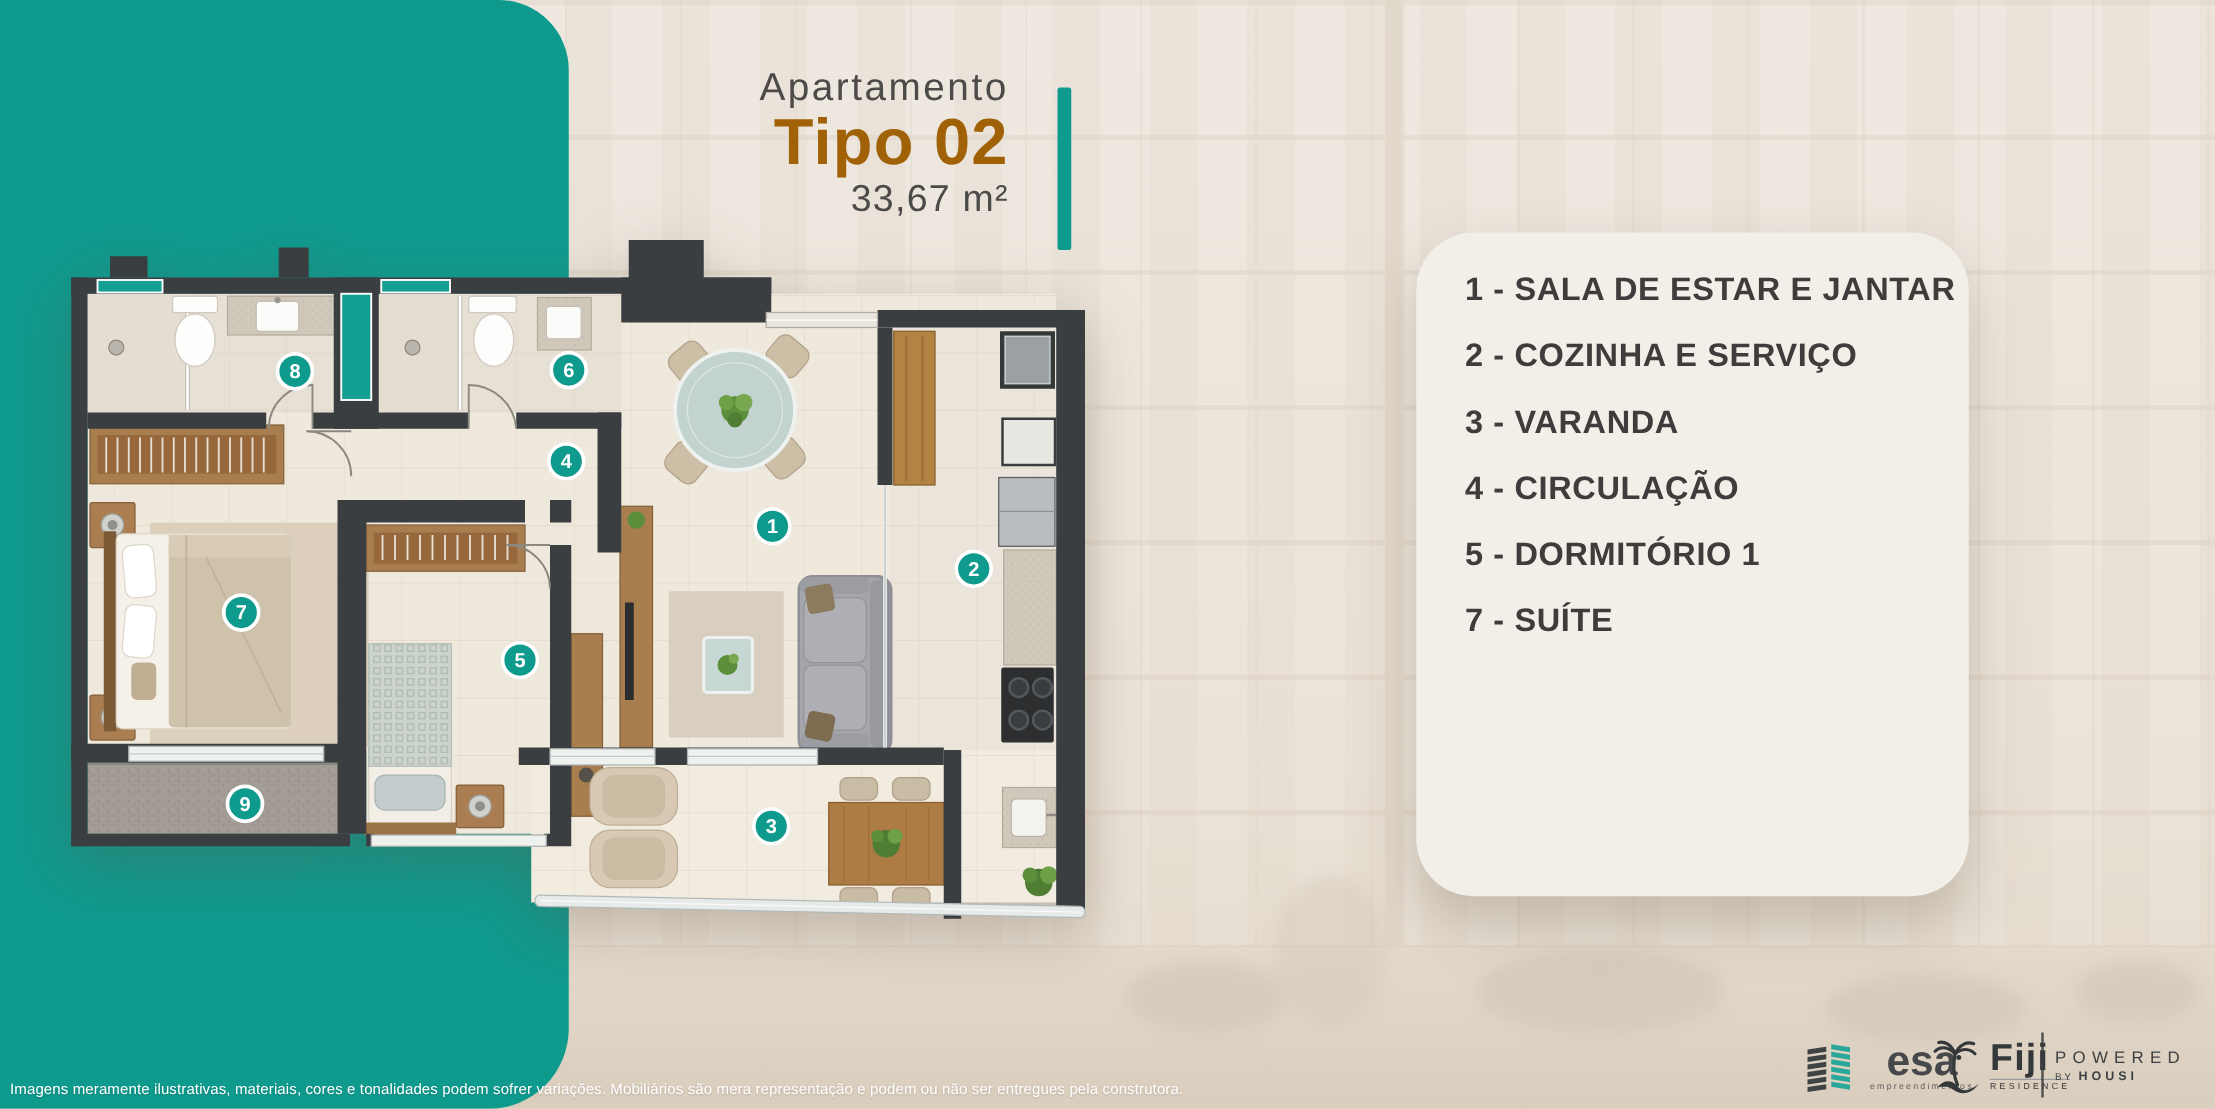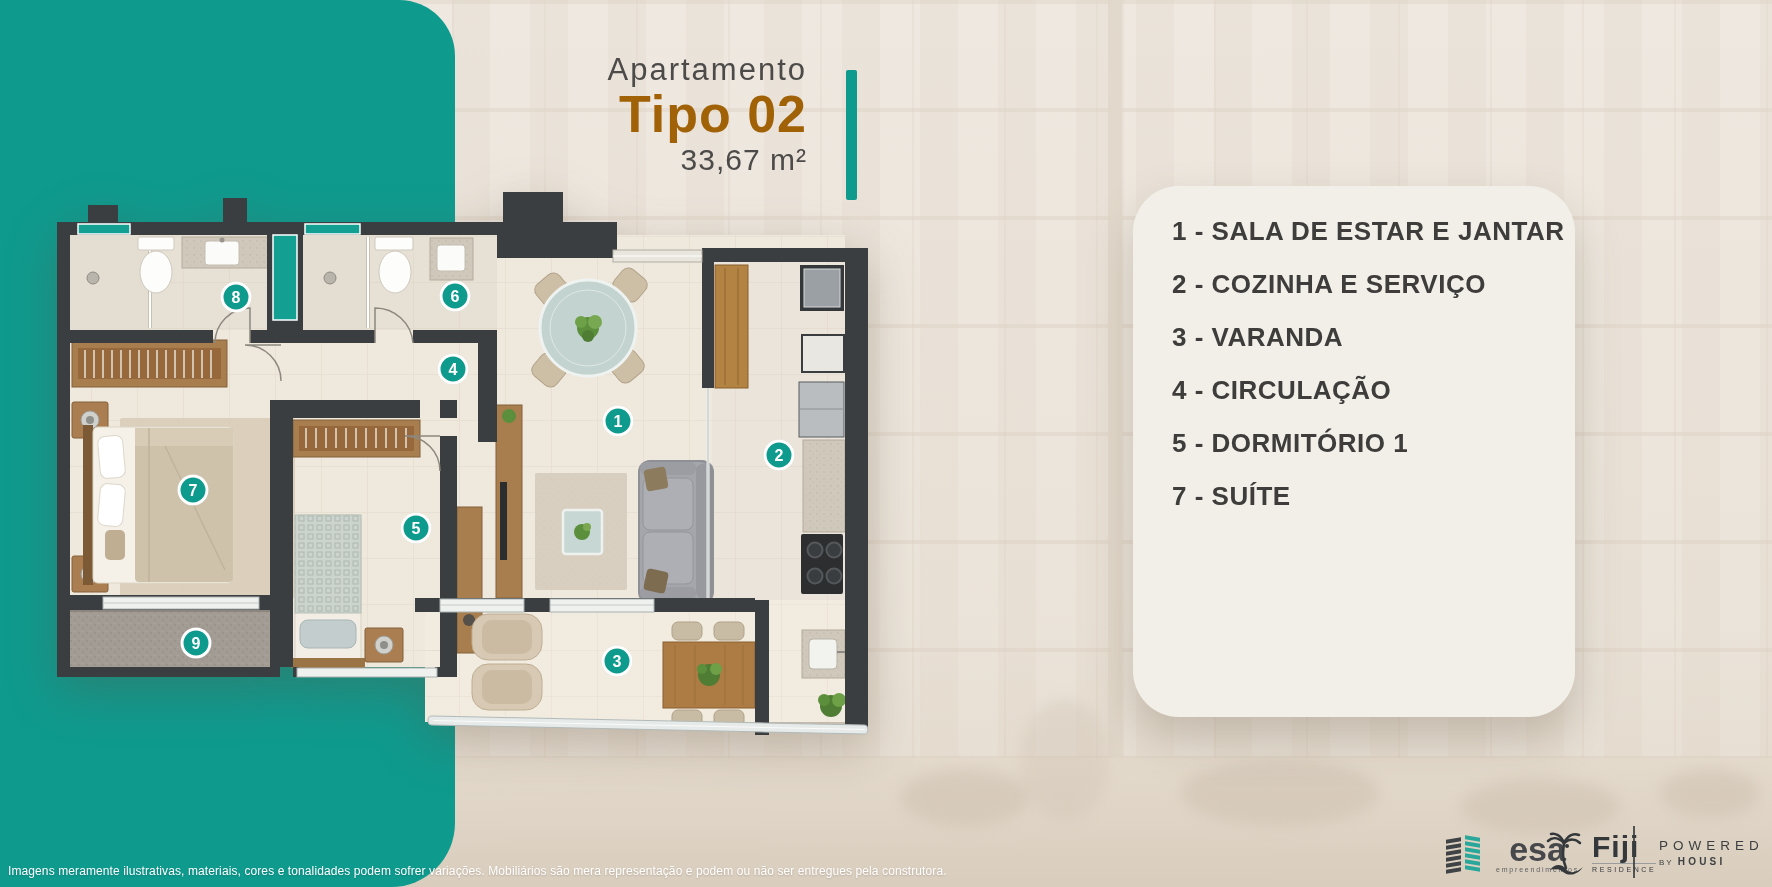--- a/index.html
+++ b/index.html
@@ -54,21 +54,21 @@
   .footer{position:absolute;left:1428px;top:822px;height:60px;z-index:4;color:#3c3f41;}
   .logo-esa{position:absolute;left:16px;top:6px;display:flex;align-items:center;text-align:center;}
   .esa-text{margin-left:8px;}
   .esa-name{font-size:34px;font-weight:600;color:#46484b;line-height:.85;}
   .esa-sub{font-size:7px;letter-spacing:1.8px;color:#5c5e60;margin-top:3px;}
   .logo-fiji{position:absolute;left:118px;top:8px;display:flex;align-items:center;}
   .fiji-text{margin-left:6px;text-align:left;}
   .fiji-name{font-size:30px;font-weight:600;letter-spacing:1px;color:#35383b;line-height:.9;}
   .fiji-sub{font-size:7px;letter-spacing:2.6px;color:#35383b;margin-top:3px;border-top:1px solid #9a9c9e;padding-top:2px;}
   .footer-divider{position:absolute;left:205px;top:4px;width:2px;height:52px;background:#3a3d3f;opacity:.85;}
-  .logo-powered{position:absolute;left:231px;top:16px;}
+  .logo-powered{position:absolute;left:216px;top:16px;}
   .powered-line1{font-size:13.5px;letter-spacing:5px;font-weight:500;}
   .powered-line2{font-size:8px;margin-top:3px;letter-spacing:2px;}
   .powered-line2 .housi{font-size:10px;font-weight:700;letter-spacing:3.2px;}
 </style>
 </head>
 <body>
 
 <div class="bg-tower left"></div>
 <div class="bg-tower right"></div>
 <div class="bg-seam"></div>

